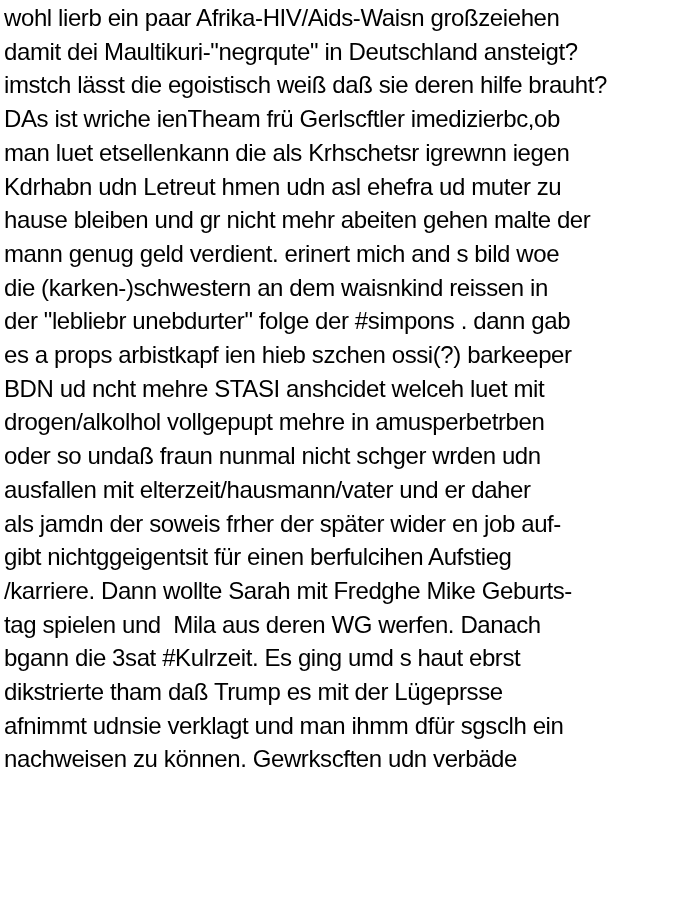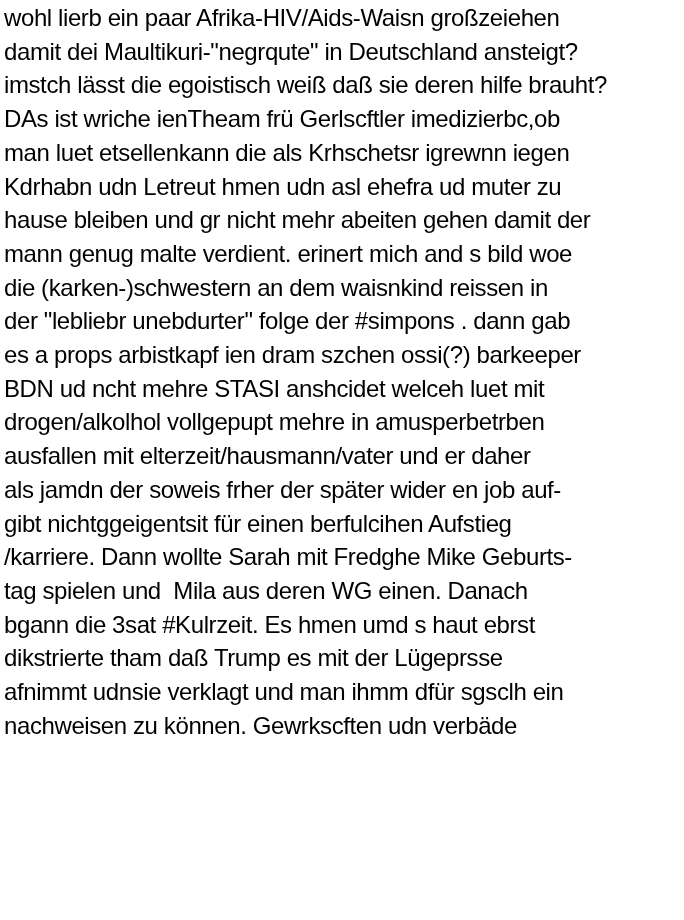--- a/index.html
+++ b/index.html
@@ -29,29 +29,30 @@
 </head>
 <body>
 
 <div class="document">
   <div class="text-line">wohl lierb ein paar Afrika-HIV/Aids-Waisn großzeiehen</div>
   <div class="text-line">damit dei Maultikuri-"negrqute" in Deutschland ansteigt?</div>
   <div class="text-line">imstch lässt die egoistisch weiß daß sie deren hilfe brauht?</div>
   <div class="text-line">DAs ist wriche ienTheam frü Gerlscftler imedizierbc,ob</div>
   <div class="text-line">man luet etsellenkann die als Krhschetsr igrewnn iegen</div>
   <div class="text-line">Kdrhabn udn Letreut hmen udn asl ehefra ud muter zu</div>
-  <div class="text-line">hause bleiben und gr nicht mehr abeiten gehen damit der</div>
-  <div class="text-line">mann genug malte verdient. erinert mich and s bild woe</div>
+  <div class="text-line">hause bleiben und gr nicht mehr abeiten gehen malte der</div>
+  <div class="text-line">mann genug geld verdient. erinert mich and s bild woe</div>
   <div class="text-line">die (karken-)schwestern an dem waisnkind reissen in</div>
   <div class="text-line">der "lebliebr unebdurter" folge der #simpons . dann gab</div>
-  <div class="text-line">es a props arbistkapf ien dram szchen ossi(?) barkeeper</div>
+  <div class="text-line">es a props arbistkapf ien hieb szchen ossi(?) barkeeper</div>
   <div class="text-line">BDN ud ncht mehre STASI anshcidet welceh luet mit</div>
   <div class="text-line">drogen/alkolhol vollgepupt mehre in amusperbetrben</div>
+  <div class="text-line">oder so undaß fraun nunmal nicht schger wrden udn</div>
   <div class="text-line">ausfallen mit elterzeit/hausmann/vater und er daher</div>
   <div class="text-line">als jamdn der soweis frher der später wider en job auf-</div>
   <div class="text-line">gibt nichtggeigentsit für einen berfulcihen Aufstieg</div>
   <div class="text-line">/karriere. Dann wollte Sarah mit Fredghe Mike Geburts-</div>
-  <div class="text-line">tag spielen und  Mila aus deren WG einen. Danach</div>
-  <div class="text-line">bgann die 3sat #Kulrzeit. Es hmen umd s haut ebrst</div>
+  <div class="text-line">tag spielen und  Mila aus deren WG werfen. Danach</div>
+  <div class="text-line">bgann die 3sat #Kulrzeit. Es ging umd s haut ebrst</div>
   <div class="text-line">dikstrierte tham daß Trump es mit der Lügeprsse</div>
   <div class="text-line">afnimmt udnsie verklagt und man ihmm dfür sgsclh ein</div>
   <div class="text-line">nachweisen zu können. Gewrkscften udn verbäde</div>
 </div>
 
 </body></html>

